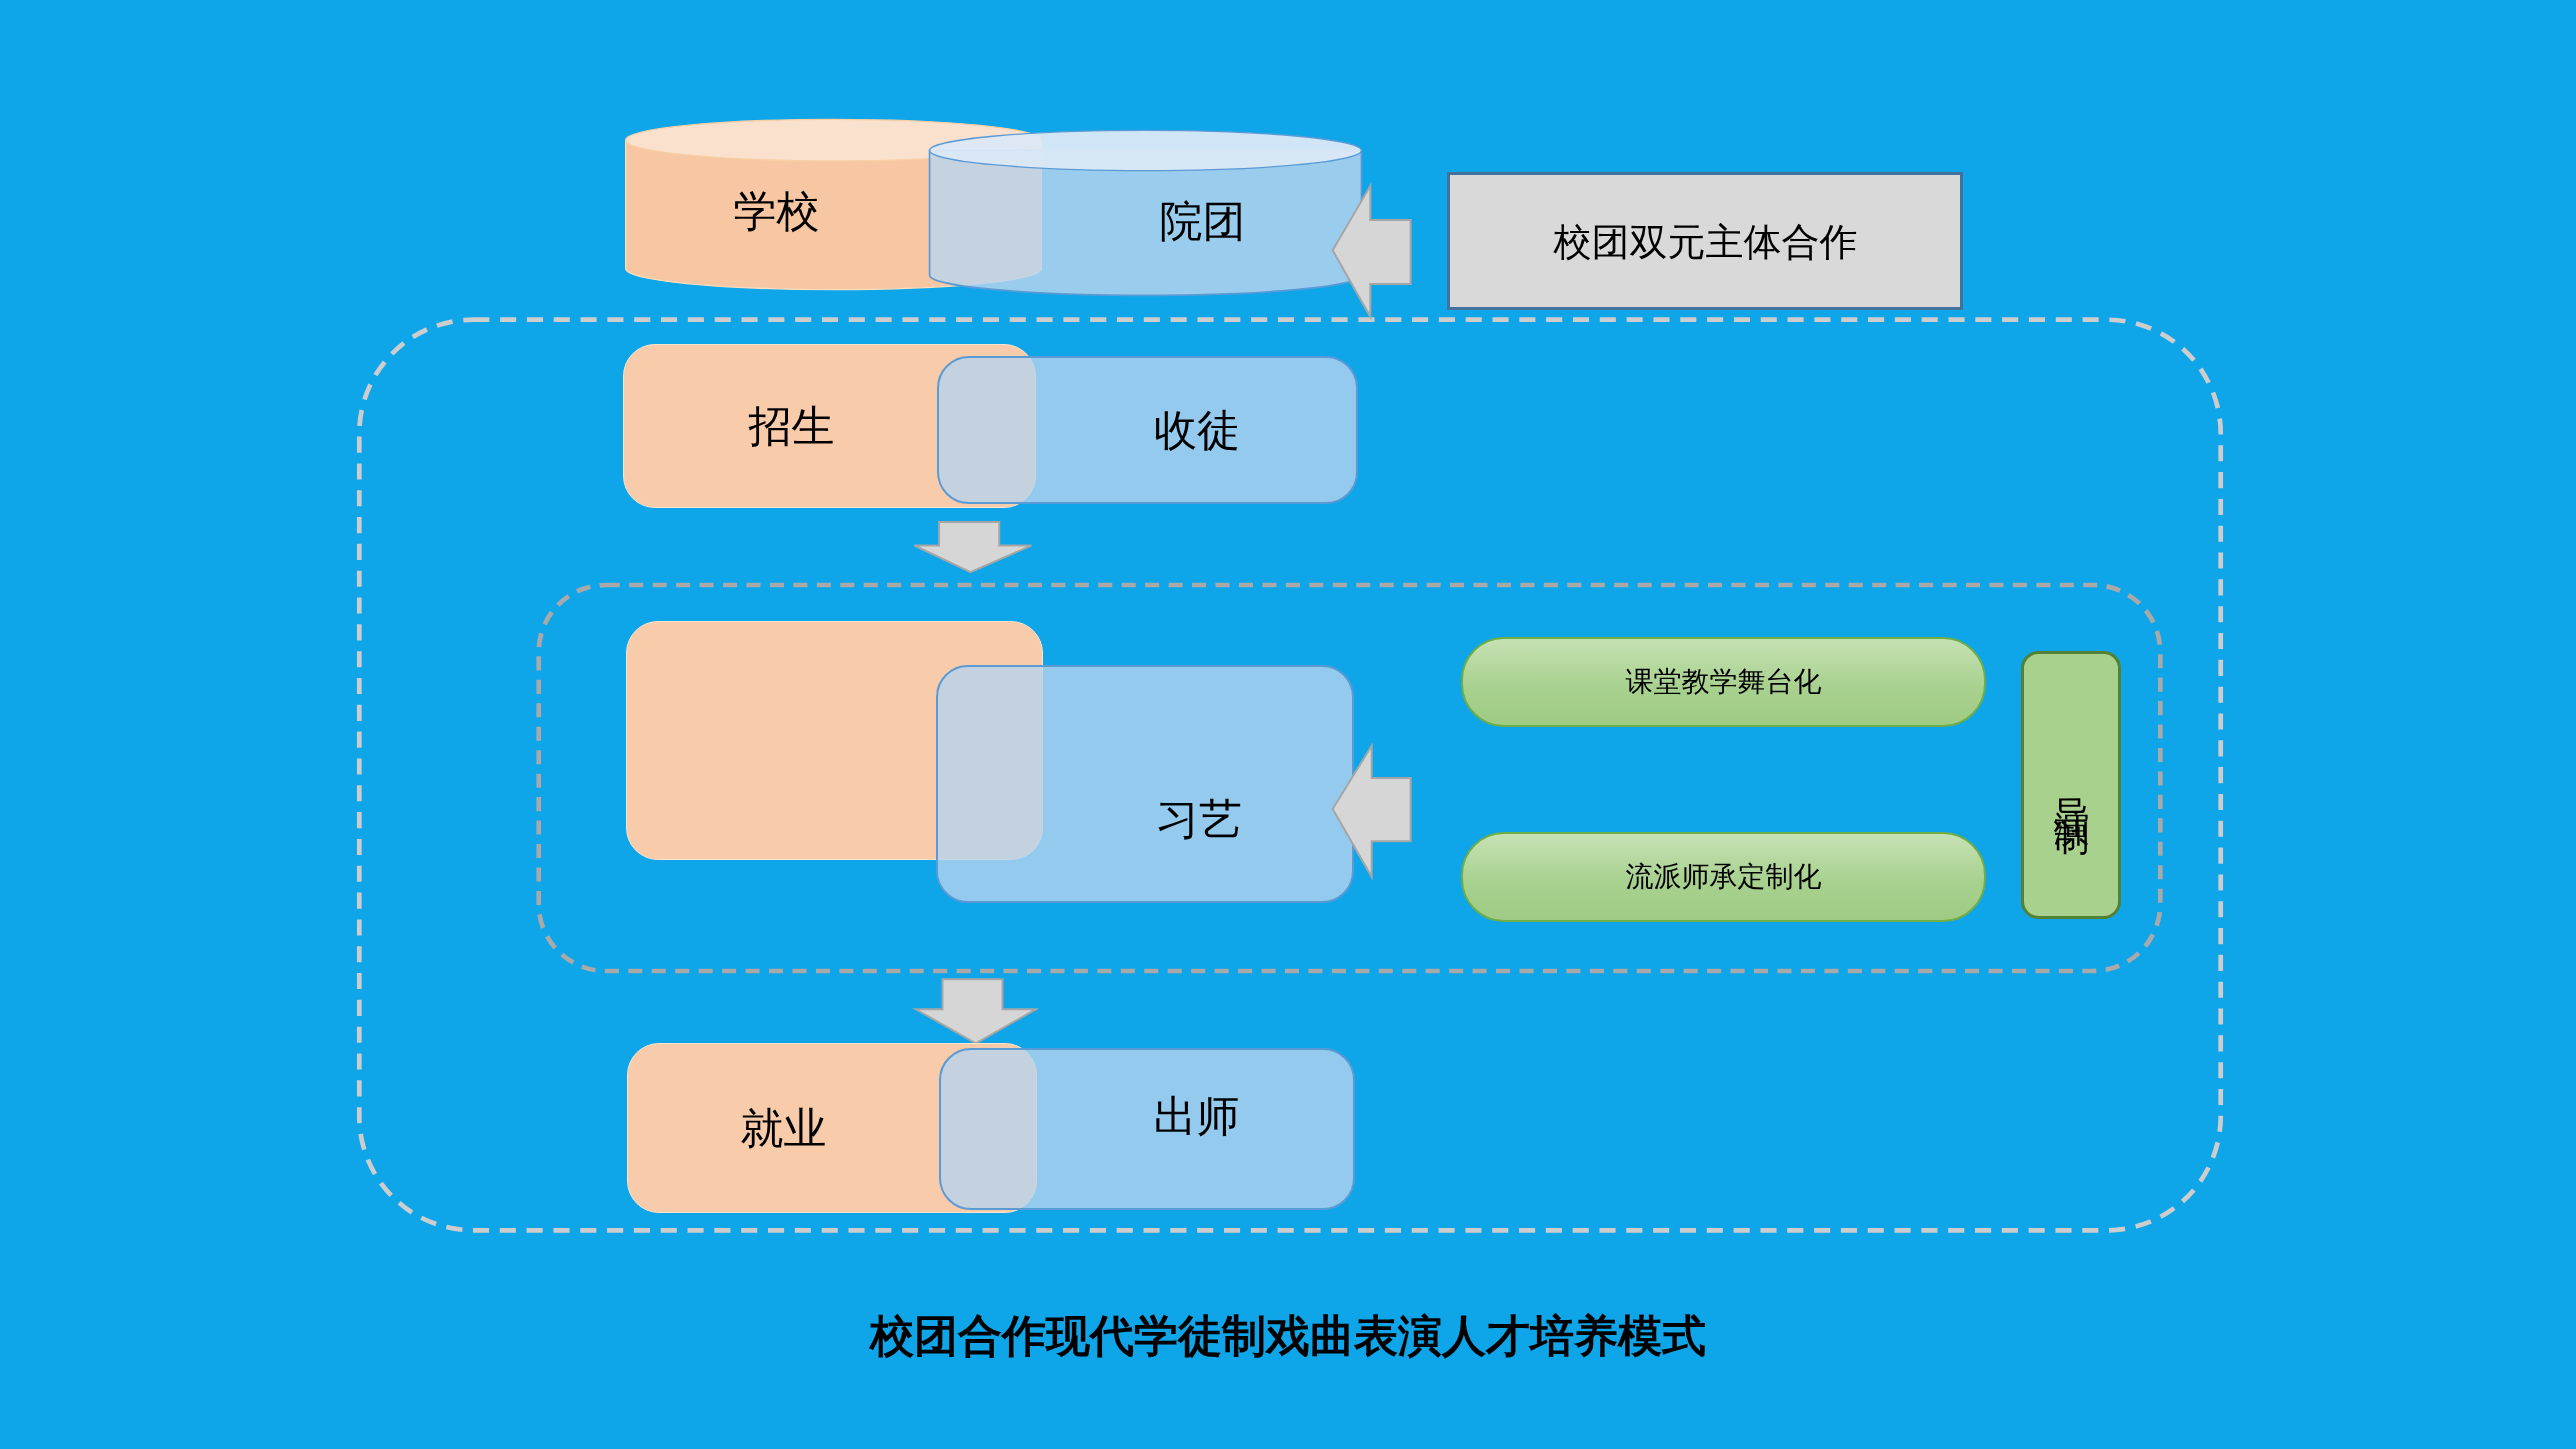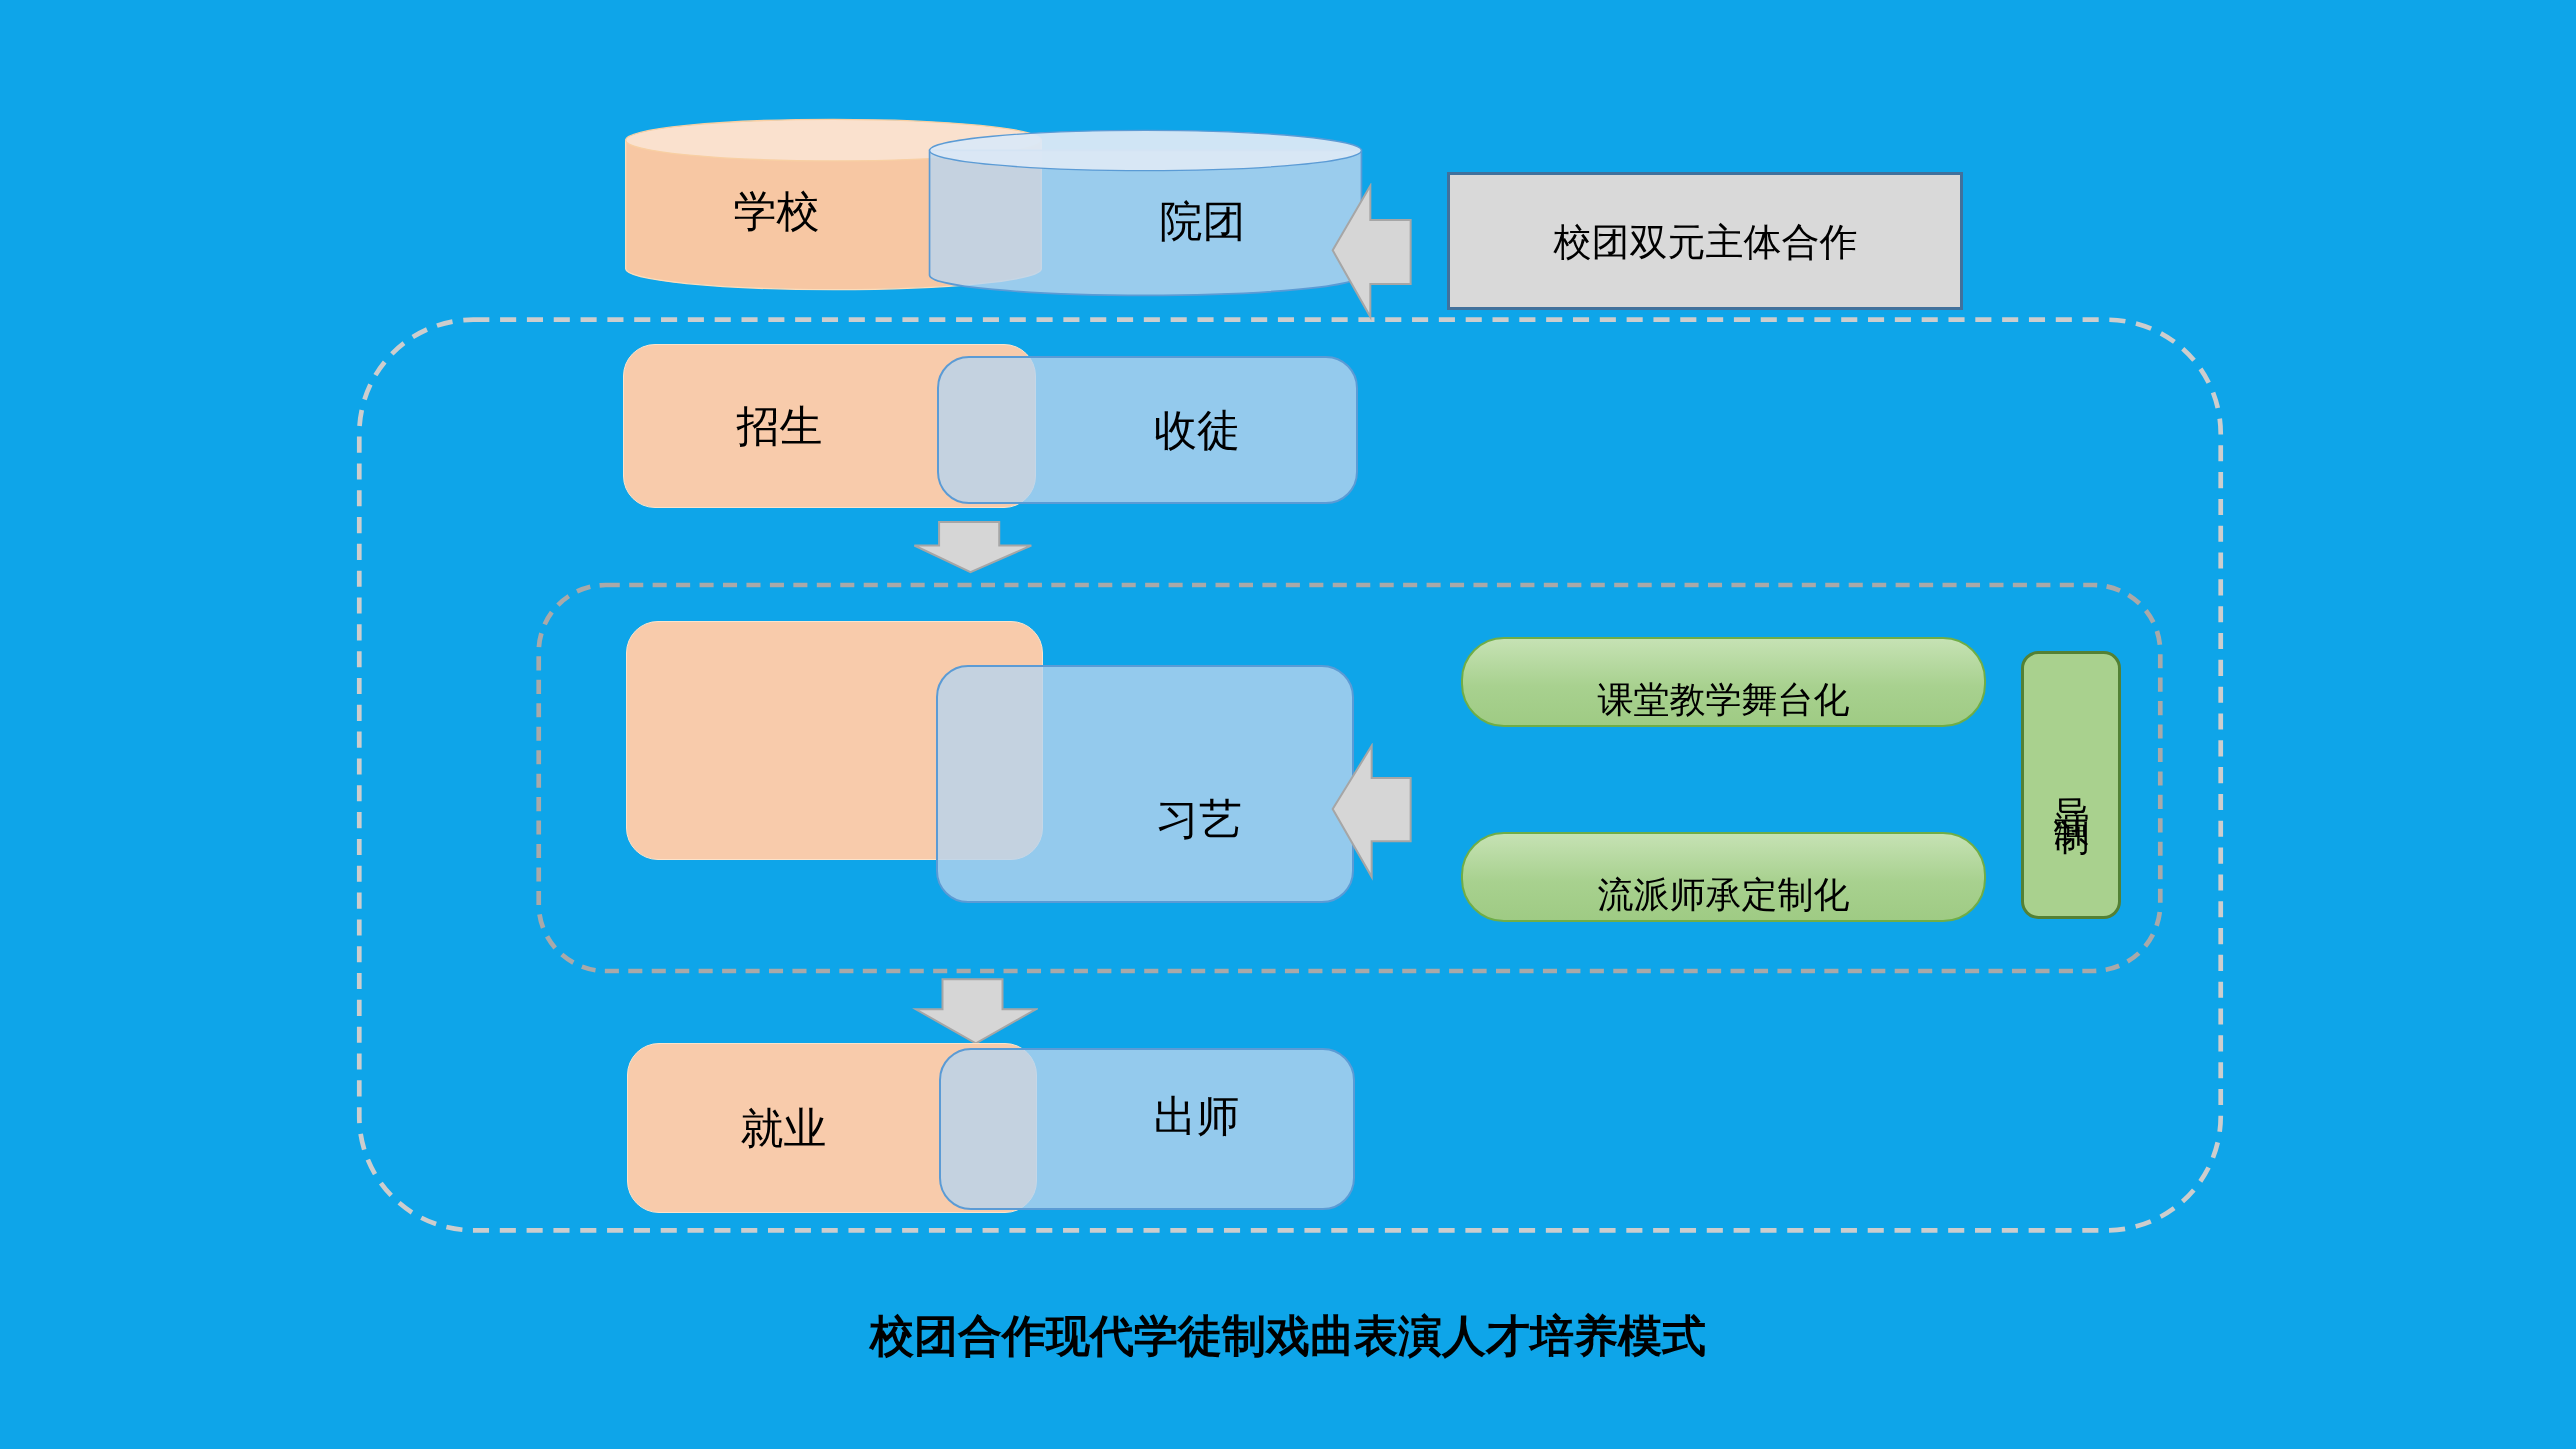--- a/index.html
+++ b/index.html
@@ -4,23 +4,23 @@
 <style>
   html,body{margin:0;padding:0;background:#ffffff;}
   body{font-family:"Liberation Sans","DejaVu Sans",sans-serif;}
   .stage{position:relative;width:2576px;height:1449px;background:#0ea5e9;overflow:hidden;}
   .abs{position:absolute;}
   .label{position:absolute;display:flex;align-items:center;justify-content:center;
          color:#000;font-size:43px;line-height:1;white-space:nowrap;pointer-events:none;}
   .rect-orange{position:absolute;background:#F8CBAB;border:1.3px solid #FCE3CA;border-radius:32px;}
   .rect-blue{position:absolute;background:rgba(183,211,237,0.80);border:2px solid #5B9BD5;border-radius:32px;}
   .coop-box{position:absolute;background:#D9D9D9;border:3.4px solid #41719C;}
-  .pill{position:absolute;display:flex;align-items:flex-end;justify-content:center;
+  .pill{position:absolute;display:flex;align-items:center;justify-content:center;
         background:linear-gradient(180deg,#C6E2B4 0%,#A8D18F 55%,#9FCB84 100%);
-        border:2px solid #6FAD47;border-radius:43px;font-size:36px;color:#000;}
+        border:2px solid #6FAD47;border-radius:43px;font-size:28px;color:#000;}
   .director{position:absolute;display:flex;align-items:center;justify-content:center;
         background:#A9D18E;border:3.4px solid #538135;border-radius:17.4px;}
   .director span{writing-mode:vertical-rl;text-orientation:upright;font-size:36px;
         letter-spacing:10.7px;color:#000;}
   .title{position:absolute;left:0;top:1307px;width:2576px;text-align:center;
         font-size:44px;font-weight:bold;color:#000;}
 </style>
 </head>
 <body>
 
@@ -48,21 +48,21 @@
 
   <svg class="abs" style="left:1330px;top:183px;" width="84" height="138" viewBox="0 0 125 205">
     <polygon points="4,100 60,4 60,55 120,55 120,150 60,150 60,199" fill="#D6D6D6" stroke="#A6A6A6" stroke-width="3"></polygon>
   </svg>
 
   <div class="coop-box" style="left:1447px;top:172px;width:510px;height:132px;"></div>
   <div class="label" style="left:1447px;top:172px;width:517px;height:139px;font-size:38px;">校团双元主体合作</div>
 
   <div class="rect-orange" style="left:623px;top:344px;width:411px;height:162px;"></div>
   <div class="rect-blue" style="left:937px;top:356px;width:417px;height:144px;"></div>
-  <div class="label" style="left:623px;top:344px;width:313px;height:164px;">招生</div>
+  <div class="label" style="left:623px;top:344px;width:313px;height:164px;padding-left:12px;">招生</div>
   <div class="label" style="left:1036px;top:356px;width:322px;height:148px;">收徒</div>
 
   <svg class="abs" style="left:909px;top:520px;" width="127" height="57" viewBox="0 0 190 85">
     <polygon points="45,3 135,3 135,38 183,38 92,78 8,38 45,38" fill="#D6D6D6" stroke="#A6A6A6" stroke-width="3"></polygon>
   </svg>
 
   <div class="rect-orange" style="left:626px;top:621px;width:415px;height:237px;"></div>
   <div class="rect-blue" style="left:936px;top:665px;width:414px;height:234px;"></div>
   <div class="label" style="left:1044px;top:665px;width:310px;height:308px;">习艺</div>
 

